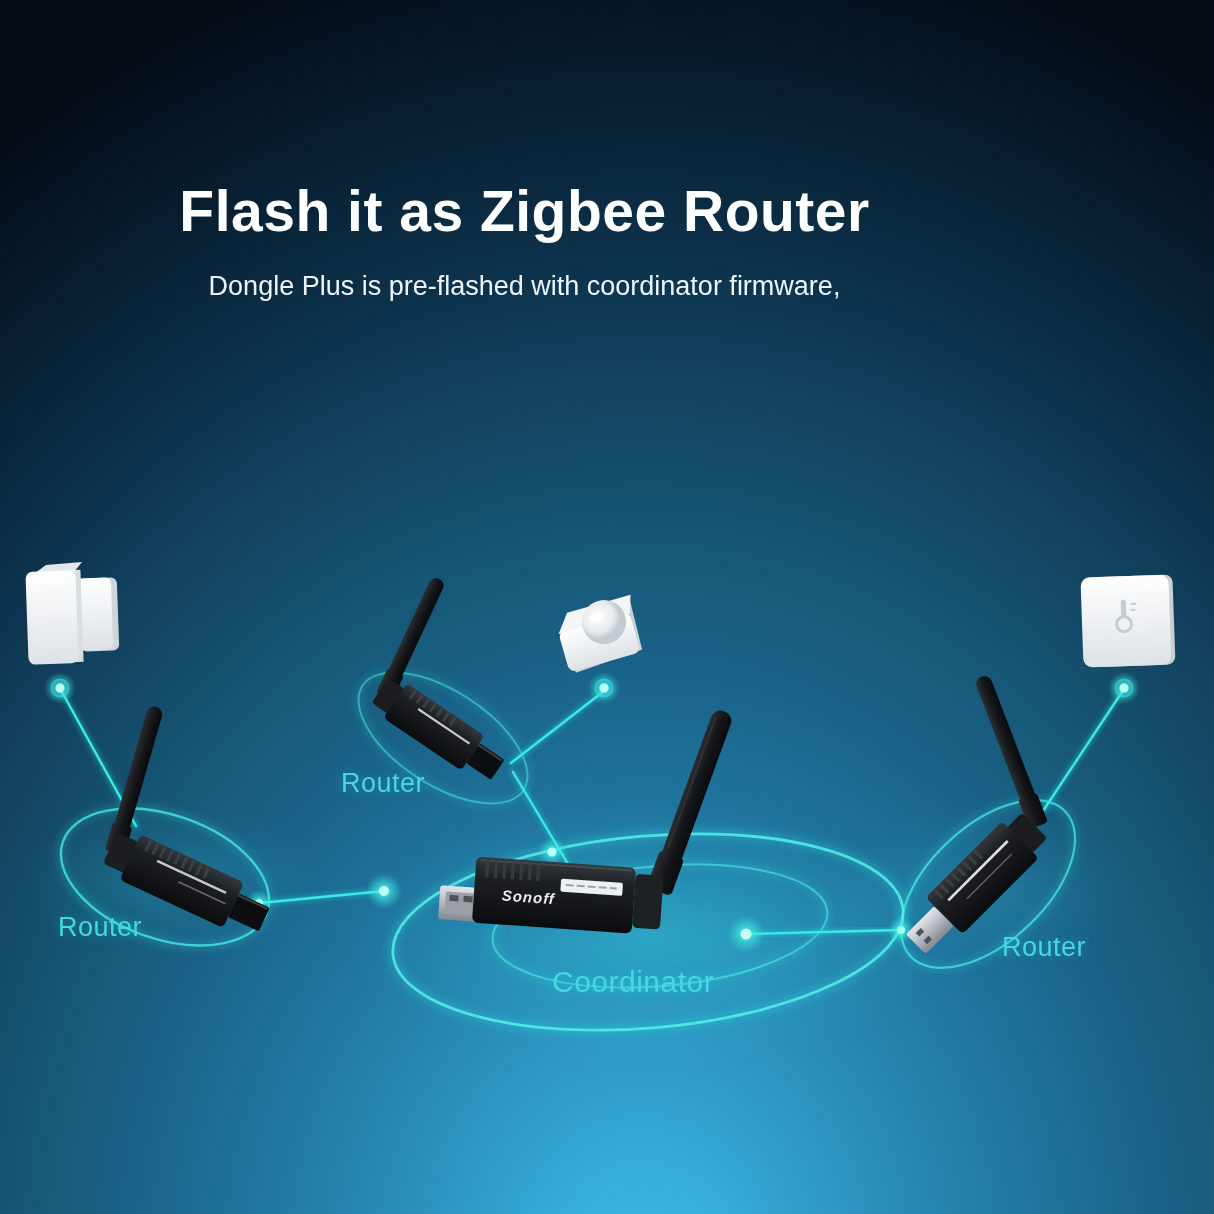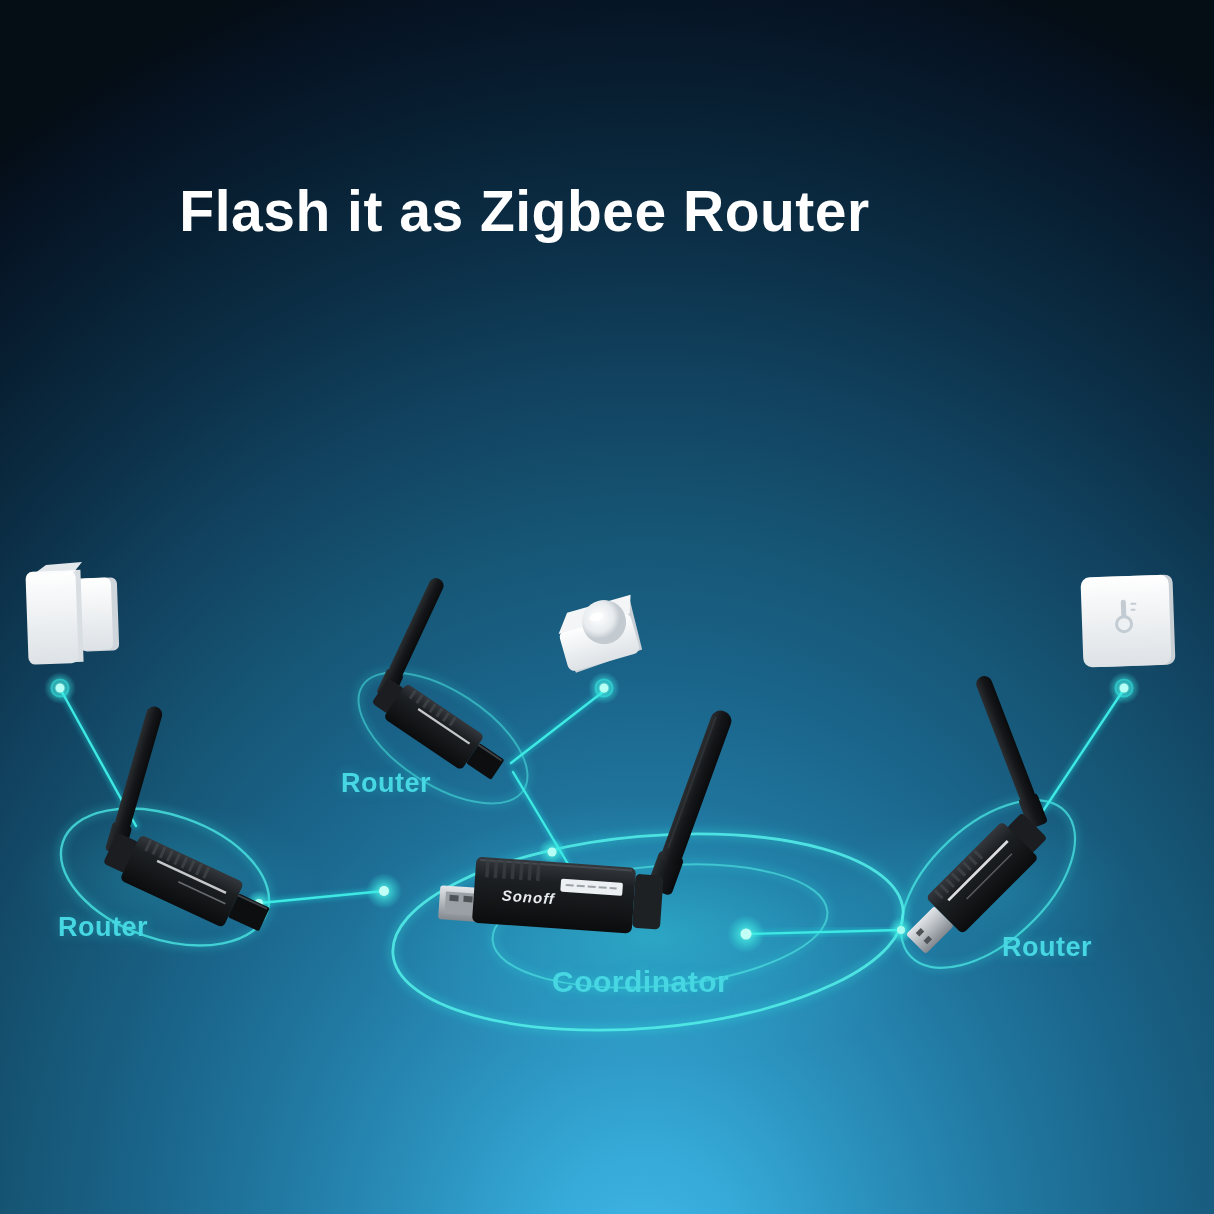--- a/index.html
+++ b/index.html
@@ -9,21 +9,21 @@
     background:
       radial-gradient(95% 112% at 53% 105%,
         #40b9e7 0%, #35a8d6 10%, #2b91bd 20%, #2179a2 32%,
         #1a648a 44%, #165574 55%, #11425f 66%, #0c3048 76%,
         #082033 86%, #061425 94%, #050d15 100%);
   }
   .diagram-svg{position:absolute;left:0;top:0;width:1214px;height:1214px;}
   .header{position:absolute;left:0;top:180px;width:1049px;text-align:center;color:#ffffff;}
   .header h1{margin:0;font-size:57px;line-height:62px;font-weight:700;letter-spacing:.5px;}
   .header .sub{margin:24px 0 0 0;font-size:27px;line-height:40px;font-weight:400;color:#eef5f8;}
-  .net-label{position:absolute;color:#46d7e3;font-size:27px;font-weight:700;letter-spacing:.5px;
+  .net-label{position:absolute;color:#46d7e3;font-size:27px;font-weight:400;letter-spacing:.5px;
     text-shadow:0 0 12px rgba(47,227,224,.35);}
   .net-label.big{font-size:30px;}
 </style>
 </head>
 <body>
 
 <div class="stage">
 
   <svg class="diagram-svg" viewBox="0 0 1214 1214">
     <defs>
@@ -259,21 +259,21 @@
         <path d="M-38 -19 H26" stroke="#43484d" stroke-width="11" stroke-dasharray="3 5" opacity=".7" fill="none"></path>
         <line x1="-34" y1="-8" x2="50" y2="-8" stroke="#f0f2f4" stroke-width="2.8" opacity=".9"></line>
         <line x1="-20" y1="4" x2="44" y2="4" stroke="#9ea4aa" stroke-width="1.5" opacity=".5"></line>
       </g>
     </g>
   </svg>
 
   <div class="header">
     <h1>Flash it as Zigbee Router</h1>
     <p class="sub">
-      <br>
+      <span>Dongle Plus is pre-flashed with coordinator firmware,</span><br>
     </p>
   </div>
 
   <div class="net-label" style="left:58px;top:912px;">Router</div>
   <div class="net-label" style="left:341px;top:768px;">Router</div>
   <div class="net-label" style="left:1002px;top:932px;">Router</div>
   <div class="net-label big" style="left:552px;top:965px;">Coordinator</div>
 
 </div>
 

